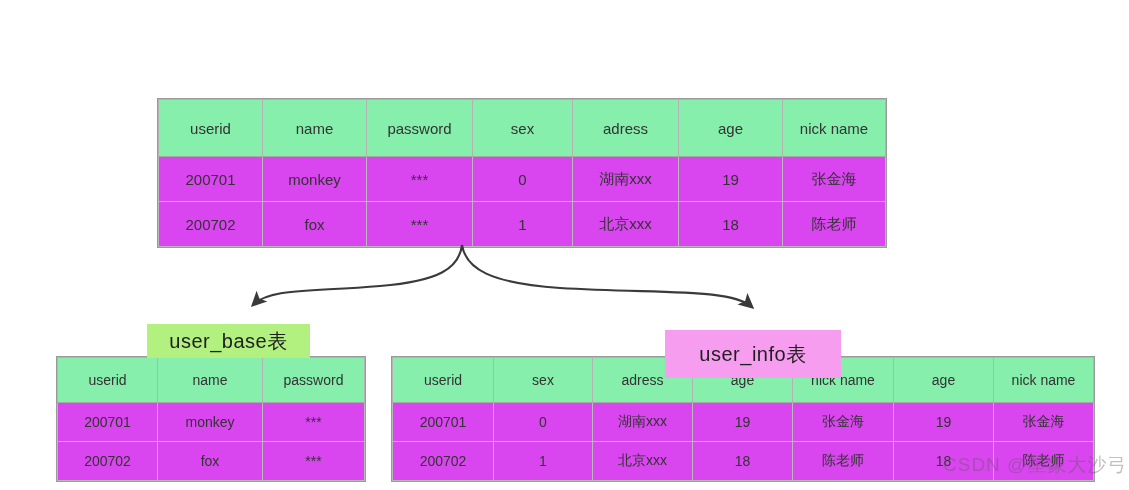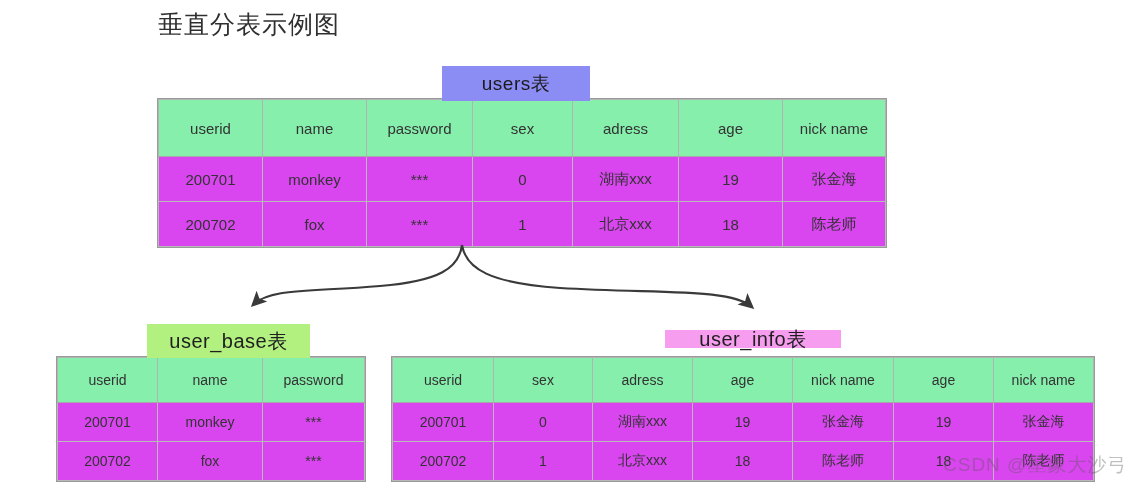--- a/index.html
+++ b/index.html
@@ -110,21 +110,21 @@
     background: #b2f07f;
     color: #1f1f1f;
     font-size: 20px;
     z-index: 5;
     justify-content: center;
   }
   #tag-user-info {
     left: 665px;
     top: 330px;
     width: 176px;
-    height: 18px;
+    height: 48px;
     background: #f79df0;
     color: #1f1f1f;
     font-size: 20px;
     z-index: 5;
   }
 
   
   #arrows {
     position: absolute;
     left: 0; top: 0;
@@ -143,35 +143,31 @@
     white-space: nowrap;
     letter-spacing: 1px;
     z-index: 6;
   }
 </style>
 </head>
 <body>
 
 <div id="canvas">
 
-  <div class="page-title">垂直分表示例图</div>
 
   <svg id="arrows" viewBox="0 0 1129 490">
     <defs>
       <marker id="ah" markerWidth="9" markerHeight="9" refX="6" refY="4.2" orient="auto">
         <path d="M0,0.6 L7.4,4.2 L0,7.8 L1.7,4.2 Z" fill="#3a3a3a"></path>
       </marker>
     </defs>
     <path d="M462,245 C459,268 440,281 380,286 C310,292 270,288 253,305" fill="none" stroke="#3a3a3a" stroke-width="2.1" marker-end="url(#ah)"></path>
     <path d="M462,245 C466,269 490,283 560,288 C660,294 730,288 752,307" fill="none" stroke="#3a3a3a" stroke-width="2.1" marker-end="url(#ah)"></path>
   </svg>
 
-  <div class="tag" id="tag-users">
-    <span>users表</span>
-  </div>
 
   <table class="dtable" id="tbl-users">
     <colgroup>
       <col style="width:104px">
         <col style="width:104px">
         <col style="width:106px">
       <col style="width:100px">
         <col style="width:106px">
         <col style="width:104px">
         <col style="width:103px">

